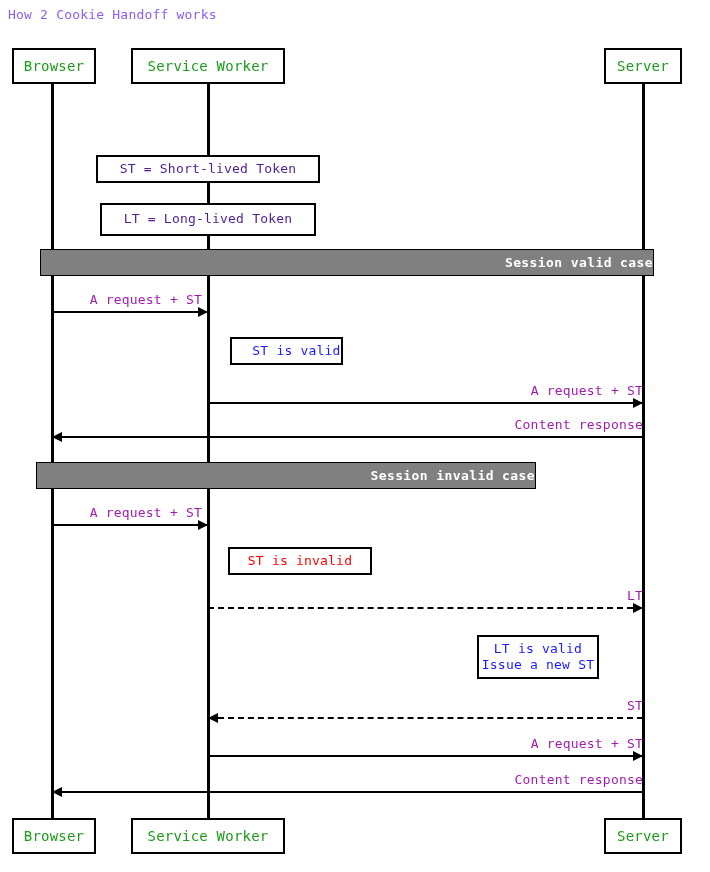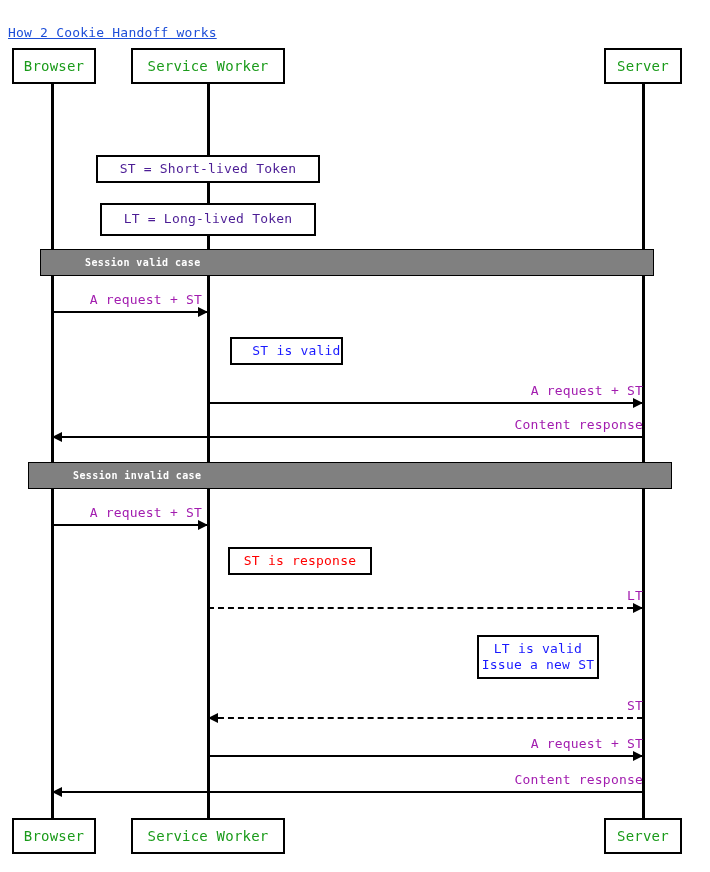--- a/index.html
+++ b/index.html
@@ -13,26 +13,25 @@
   #diagram {
     position: relative;
     width: 710px;
     height: 872px;
     background: #ffffff;
     overflow: hidden;
   }
   .title {
     position: absolute;
     left: 8px;
-    top: 25px;
-    font-size: 13px;
-    color: #1d4ed8;
-    letter-spacing: 0.2px;
-    white-space: nowrap;
-    text-decoration: underline;
+    top: 7px;
+    font-size: 13px;
+    color: #8b5cf6;
+    letter-spacing: 0.2px;
+    white-space: nowrap;
   }
   
   .actor-box {
     position: absolute;
     box-sizing: border-box;
     border: 2px solid #000000;
     background: #ffffff;
     color: #1a9b1a;
     font-size: 14px;
     display: flex;
@@ -65,28 +64,27 @@
   }
   .note.blue { color: #1a1aff; border-width: 2px; }
   .note.red  { color: #ff0000; border-width: 2px; }
   
   .divider {
     position: absolute;
     box-sizing: border-box;
     border: 1px solid #000000;
     background: #808080;
     color: #ffffff;
-    font-size: 10px;
+    font-size: 13px;
     font-weight: bold;
     display: flex;
     align-items: center;
-    justify-content: flex-start;
+    justify-content: flex-end;
     letter-spacing: 0.4px;
     white-space: nowrap;
-    padding-left: 44px;
   }
   
   .msg-line {
     position: absolute;
     height: 0;
     border-top: 2px solid #000000;
   }
   .msg-line.dashed {
     border-top: 2px dashed #000000;
   }
@@ -161,37 +159,37 @@
         <div class="msg-line" style="left: 52px; top: 791px; width: 591px;"></div>
         <div class="arrow-head left" style="top: 787px; left: 52px;"></div>
         <div class="msg-label" style="left: 52px; width: 591px; top: 772px;">Content response</div>
       </div>
     </div>
 
   <div id="dividers">
       <div class="divider" style="left: 40px; top: 249px; width: 614px; height: 27px;">
         <span>Session valid case</span>
       </div>
-      <div class="divider" style="left: 28px; top: 462px; width: 644px; height: 27px;">
+      <div class="divider" style="left: 36px; top: 462px; width: 500px; height: 27px;">
         <span>Session invalid case</span>
       </div>
     </div>
 
   <div id="notes">
       <div class="note" style="left: 96px; top: 155px; width: 224px; height: 28px;">
         <span>ST = Short-lived Token</span>
       </div>
       <div class="note" style="left: 100px; top: 203px; width: 216px; height: 33px;">
         <span>LT = Long-lived Token</span>
       </div>
       <div class="note blue" style="left: 230px; top: 337px; width: 113px; height: 28px; padding-left: 20px;">
         <span>ST is valid</span>
       </div>
       <div class="note red" style="left: 228px; top: 547px; width: 144px; height: 28px;">
-        <span>ST is response</span>
+        <span>ST is invalid</span>
       </div>
       <div class="note blue" style="left: 477px; top: 635px; width: 122px; height: 44px;">
         <span>LT is valid</span>
         <span>Issue a new ST</span>
       </div>
     </div>
 
   <div id="actors">
       <div class="actor-box" style="left: 12px; top: 48px; width: 84px; height: 36px;">
         <span>Browser</span>

